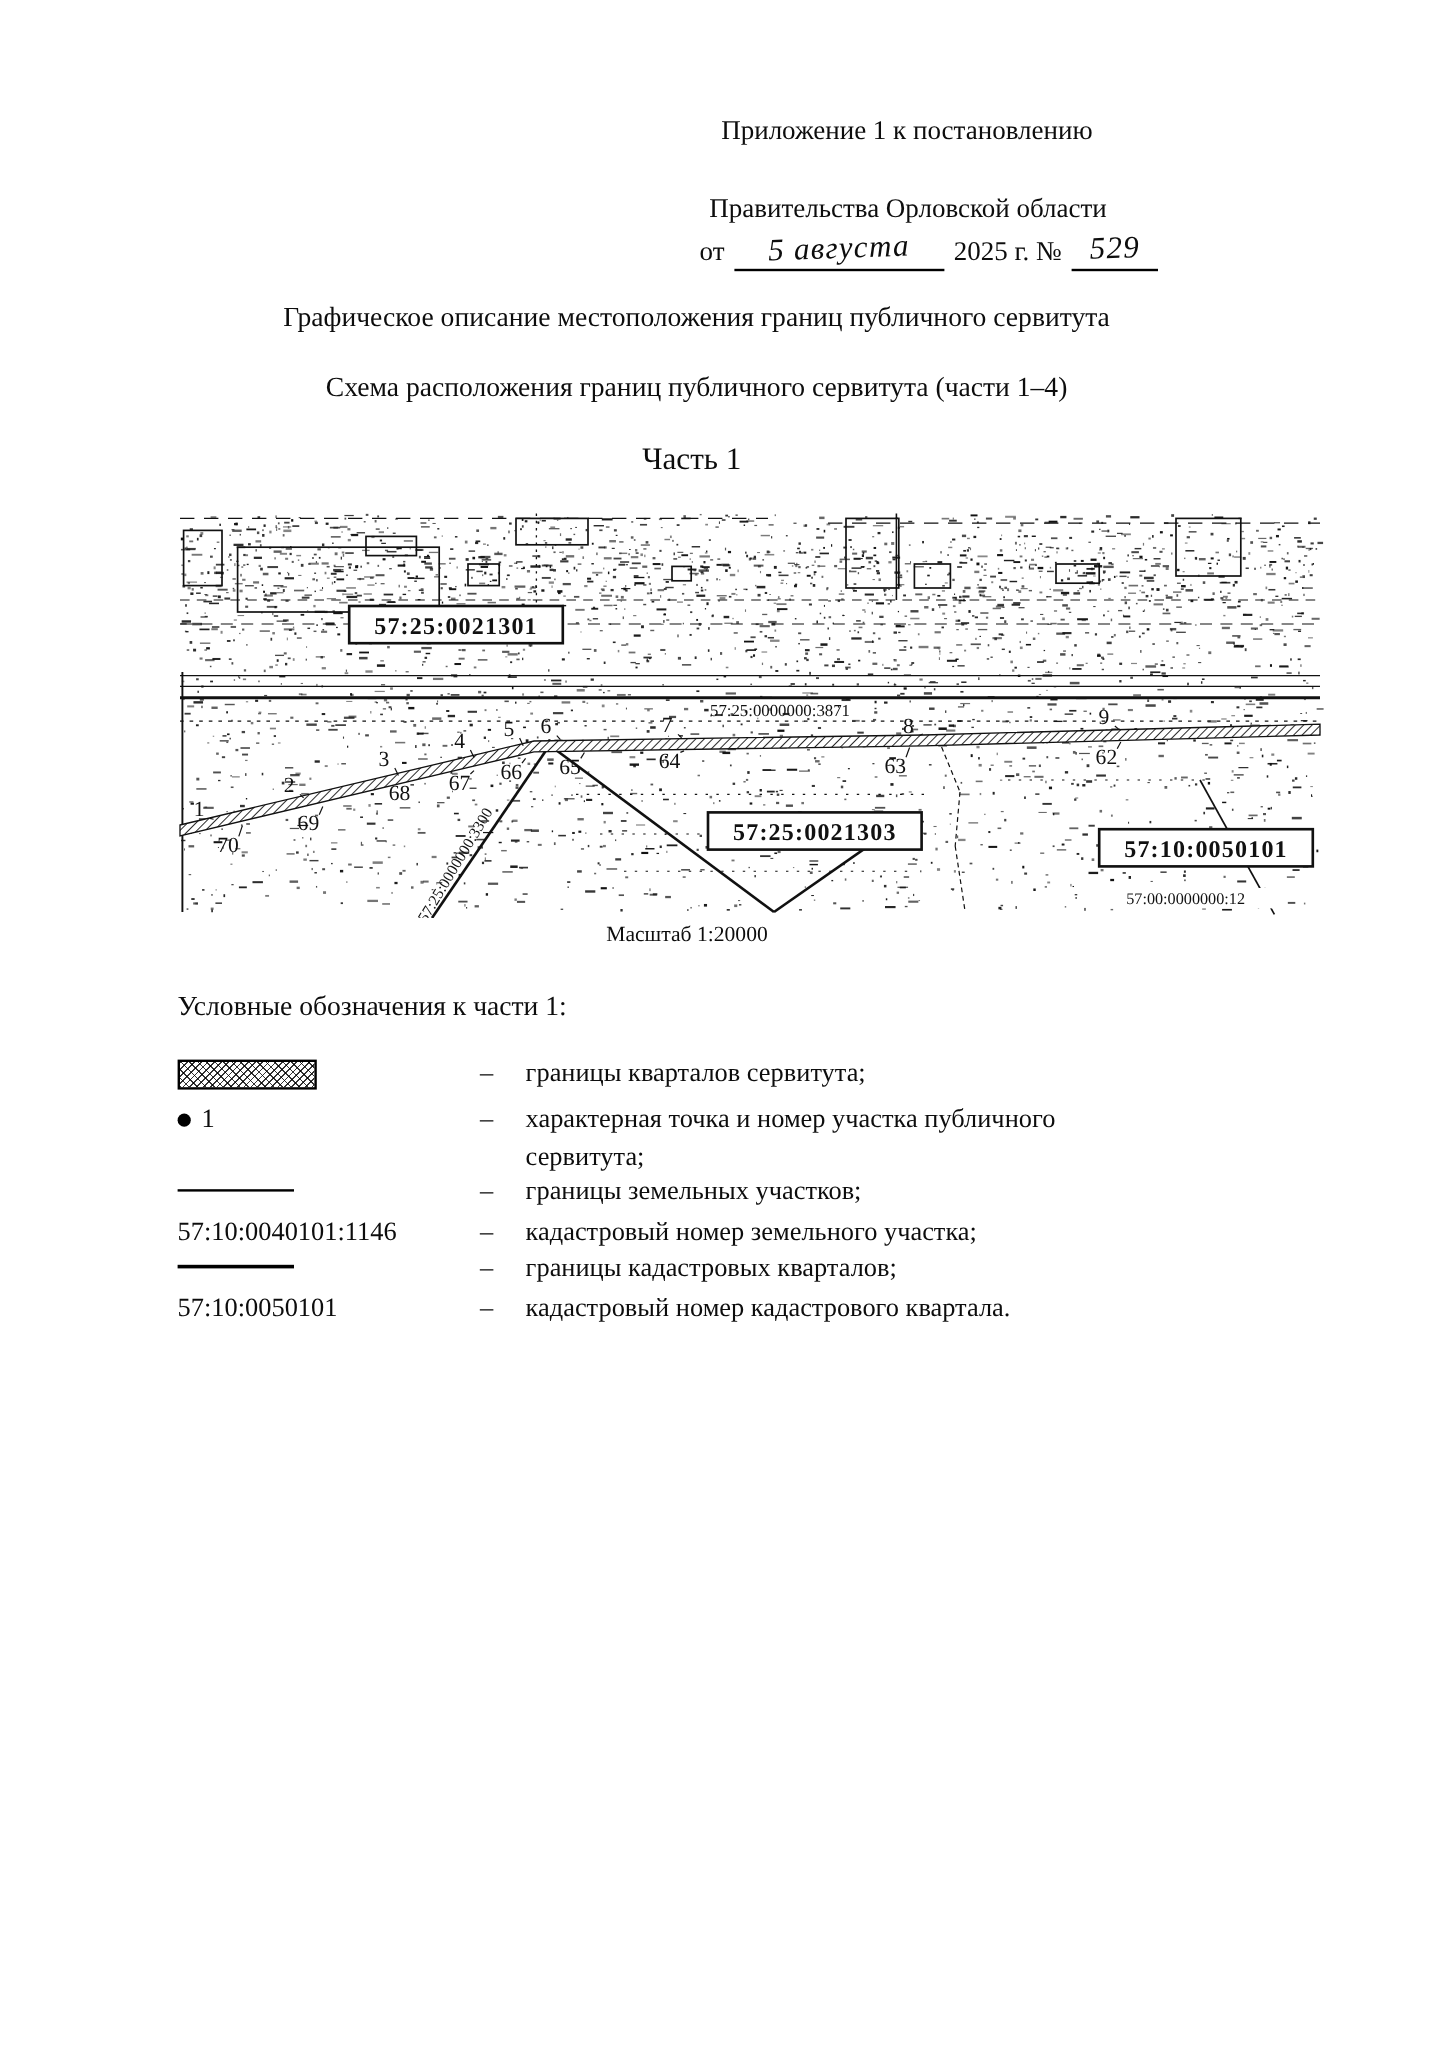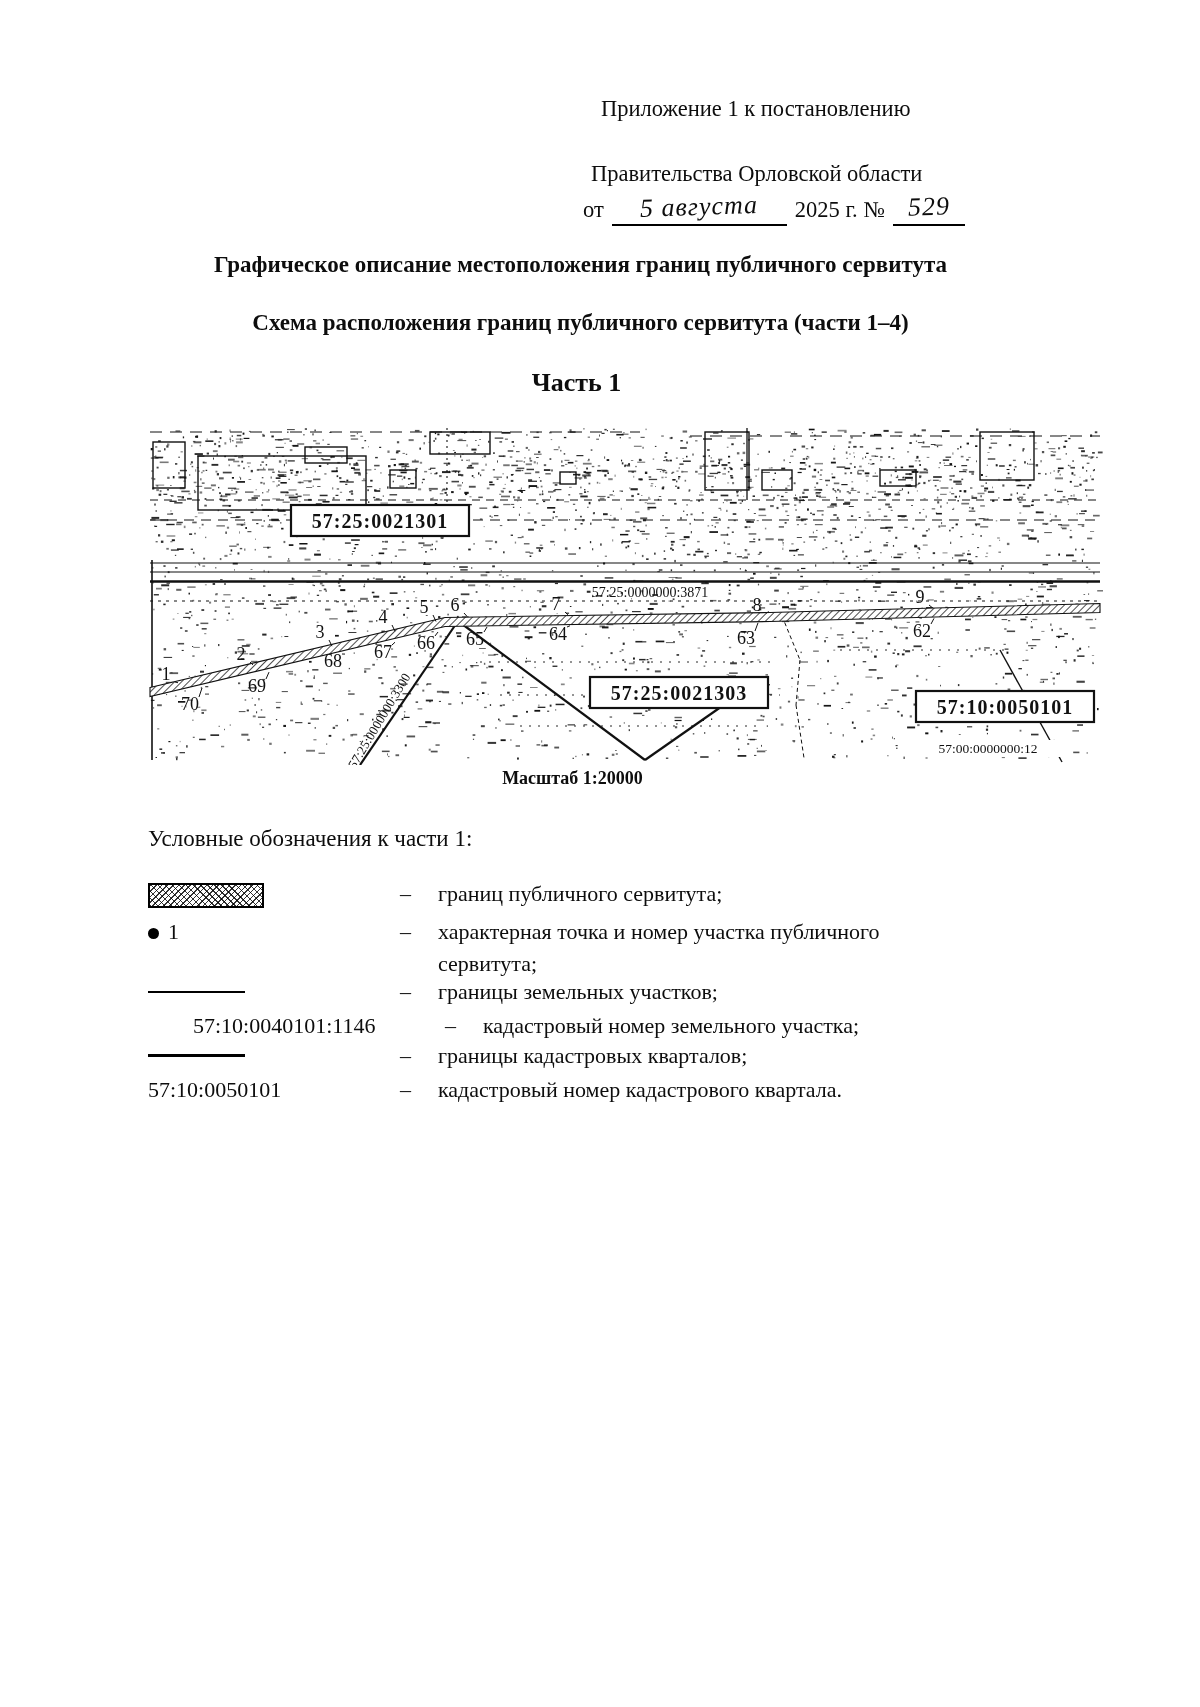--- a/index.html
+++ b/index.html
@@ -1,21 +1,21 @@
 <!DOCTYPE html>
 <html><head>
 <meta charset="utf-8">
 <style>
   html,body{margin:0;padding:0;}
   body{
     width:1200px;height:1707px;position:relative;background:#ffffff;
     font-family:"Liberation Serif", serif;color:#0d0d0d;overflow:hidden;
   }
   .abs{position:absolute;}
-  .center{text-align:center;font-weight:bold;}
+  .center{text-align:center;}
   
   .hdr{left:583px;top:92px;width:414px;font-size:22.5px;line-height:33px;}
   .hdr .l1{padding-left:18px;}
   .hdr .l2{padding-left:8px;margin-top:32px;}
   .hdr .l3{display:flex;align-items:flex-end;gap:8px;}
   .handwritten{
     font-style:italic;font-family:"Liberation Serif",serif;font-size:26px;
     display:inline-block;transform:rotate(-2deg);letter-spacing:1px;
   }
   .uline{border-bottom:2px solid #000;text-align:center;}
@@ -3039,38 +3039,38 @@
 
 <div class="abs scale center">Масштаб 1:20000</div>
 
 <div class="abs legend-heading">Условные обозначения к части 1:</div>
 
 <div class="abs lrow" style="top:878px;">
   <div class="lsym">
       <div class="hatch-swatch"></div>
     </div>
   <div class="ldash">–</div>
-  <div class="ltxt">границ публичного сервитута;</div>
+  <div class="ltxt">границы кварталов сервитута;</div>
 </div>
 
 <div class="abs lrow" style="top:916px;">
   <div class="lsym"><span class="dot"></span><span class="sym-label">1</span></div>
   <div class="ldash">–</div>
   <div class="ltxt">характерная точка и номер участка публичного сервитута;</div>
 </div>
 
 <div class="abs lrow" style="top:976px;">
   <div class="lsym">
       <div class="thin-line"></div>
     </div>
   <div class="ldash">–</div>
   <div class="ltxt">границы земельных участков;</div>
 </div>
 
-<div class="abs lrow" style="top:1010px;justify-content:flex-end;">
+<div class="abs lrow" style="top:1010px;">
   <div class="lsym"><span class="sym-label">57:10:0040101:1146</span></div>
   <div class="ldash">–</div>
   <div class="ltxt">кадастровый номер земельного участка;</div>
 </div>
 
 <div class="abs lrow" style="top:1040px;">
   <div class="lsym">
       <div class="thick-line"></div>
     </div>
   <div class="ldash">–</div>

